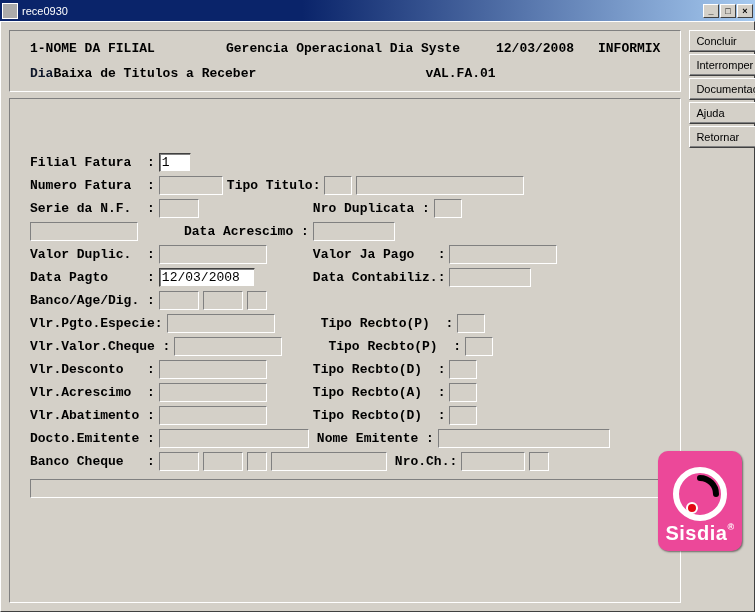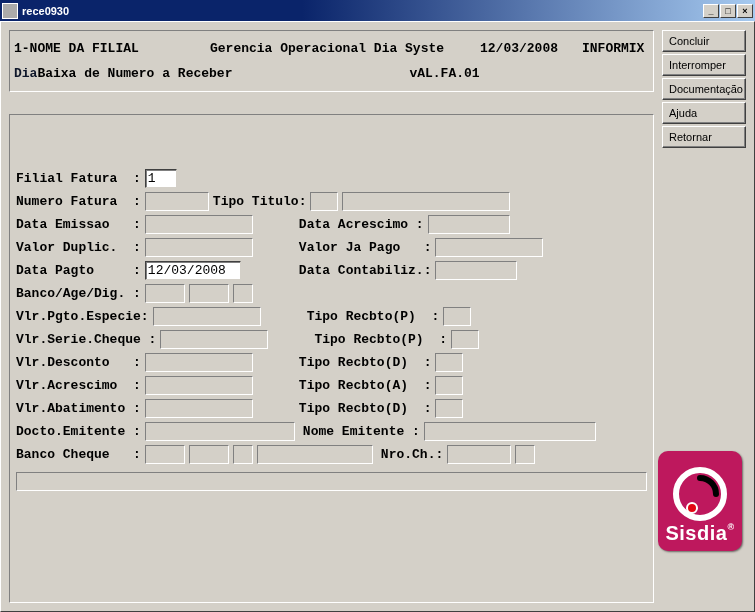--- a/index.html
+++ b/index.html
@@ -21,21 +21,21 @@
     font-family: Tahoma, sans-serif;
     font-size: 11px;
   }
   .titlebar .sysicon {
     width: 16px; height: 16px;
     background: #aaa;
     margin-right: 4px;
     display: inline-block;
     border: 1px solid #fff;
   }
-  .titlebar .title-text { flex: 1; font-weight: bold; }
+  .titlebar .title-text { flex: 1; font-weight: normal; }
   .titlebar .win-btns { display: flex; gap: 1px; }
   .titlebar .win-btn {
     width: 16px; height: 14px;
     background: #d4d0c8;
     border: 1px solid #fff;
     border-right-color: #404040;
     border-bottom-color: #404040;
     font-family: Tahoma, sans-serif;
     font-size: 9px;
     line-height: 12px;
@@ -53,32 +53,32 @@
     border-bottom: 1px solid #404040;
   }
   .layout { display: flex; gap: 8px; height: 100%; }
   .main-col { flex: 1; display: flex; flex-direction: column; }
   .side-col { width: 84px; display: flex; flex-direction: column; gap: 2px; }
 
   .header-panel {
     border: 1px solid #808080;
     border-right-color: #fff;
     border-bottom-color: #fff;
-    padding: 10px 4px;
-    margin-bottom: 22px;
+    padding: 10px 20px;
+    margin-bottom: 6px;
   }
   .header-panel .row { display: flex; white-space: pre; }
   .hdr-bold { font-weight: bold; color: #000; }
   .hdr-red { font-weight: bold; color: #0f172a; }
 
   .form-panel {
     border: 1px solid #808080;
     border-right-color: #fff;
     border-bottom-color: #fff;
-    padding: 12px 6px 6px 6px;
+    padding: 12px 6px 6px 20px;
     flex: 1;
     position: relative;
   }
   .form-inner {
     padding-top: 40px;
   }
   .form-row {
     display: flex;
     align-items: center;
     height: 23px;
@@ -128,21 +128,21 @@
     box-shadow: inset -1px -1px 0 #808080;
     cursor: pointer;
   }
 
   .logo-box {
     position: absolute;
     right: 12px;
     bottom: 60px;
     width: 84px;
     height: 100px;
-    background: #be185d;
+    background: #ec4899;
     border-radius: 10px;
     box-shadow: 1px 1px 2px rgba(0,0,0,0.5);
     display: flex;
     flex-direction: column;
     align-items: center;
     justify-content: flex-end;
     padding-bottom: 6px;
   }
   .logo-box svg { margin-top: 8px; }
   .logo-text {
@@ -173,45 +173,50 @@
 
       <div class="header-panel">
         <div class="row">
           <span class="hdr-bold" style="width:196px">1-NOME DA FILIAL</span>
           <span class="hdr-bold" style="width:270px">Gerencia Operacional Dia Syste</span>
           <span class="hdr-bold" style="width:102px">12/03/2008</span>
           <span class="hdr-bold">INFORMIX</span>
         </div>
         <div class="row" style="margin-top:10px">
           <span class="hdr-red">Dia</span>
-          <span class="hdr-bold" style="width:372px">Baixa de Numero a Receber</span>
+          <span class="hdr-bold" style="width:372px">Baixa de Titulos a Receber</span>
           <span class="hdr-bold">vAL.FA.01</span>
         </div>
       </div>
 
       <div class="form-panel">
         <div class="form-inner">
 
           <div class="form-row">
             <span class="lbl">Filial Fatura  :</span>
             <input class="inp" style="width: 32px;" value="1">
           </div>
 
           <div class="form-row">
             <span class="lbl">Numero Fatura  :</span>
             <div class="inp-ro" style="width:64px"></div>
             <span class="lbl" style="">Tipo Titulo:</span>
             <div class="inp-ro" style="width:28px"></div>
             <div class="inp-ro" style="width:168px"></div>
           </div>
 
-
-
-          <div class="form-row">
-            <span class="lbl">Data Emissao   :</span>
+          <div class="form-row">
+            <span class="lbl">Serie da N.F.  :</span>
+            <div class="inp-ro" style="width:40px"></div>
+            <span class="lbl" style="margin-left:110px">Nro Duplicata :</span>
+            <div class="inp-ro" style="width:28px"></div>
+          </div>
+
+
+          <div class="form-row">
             <div class="inp-ro" style="width:108px"></div>
             <span class="lbl" style="margin-left:42px">Data Acrescimo :</span>
             <div class="inp-ro" style="width:82px"></div>
           </div>
 
           <div class="form-row">
             <span class="lbl">Valor Duplic.  :</span>
             <div class="inp-ro" style="width:108px"></div>
             <span class="lbl" style="margin-left:42px">Valor Ja Pago   :</span>
             <div class="inp-ro" style="width:108px"></div>
@@ -232,21 +237,21 @@
           </div>
 
           <div class="form-row">
             <span class="lbl">Vlr.Pgto.Especie:</span>
             <div class="inp-ro" style="width:108px"></div>
             <span class="lbl" style="margin-left:42px">Tipo Recbto(P)  :</span>
             <div class="inp-ro" style="width:28px"></div>
           </div>
 
           <div class="form-row">
-            <span class="lbl">Vlr.Serie.Cheque :</span>
+            <span class="lbl">Vlr.Valor.Cheque :</span>
             <div class="inp-ro" style="width:108px"></div>
             <span class="lbl" style="margin-left:42px">Tipo Recbto(P)  :</span>
             <div class="inp-ro" style="width:28px"></div>
           </div>
 
           <div class="form-row">
             <span class="lbl">Vlr.Desconto   :</span>
             <div class="inp-ro" style="width:108px"></div>
             <span class="lbl" style="margin-left:42px">Tipo Recbto(D)  :</span>
             <div class="inp-ro" style="width:28px"></div>

